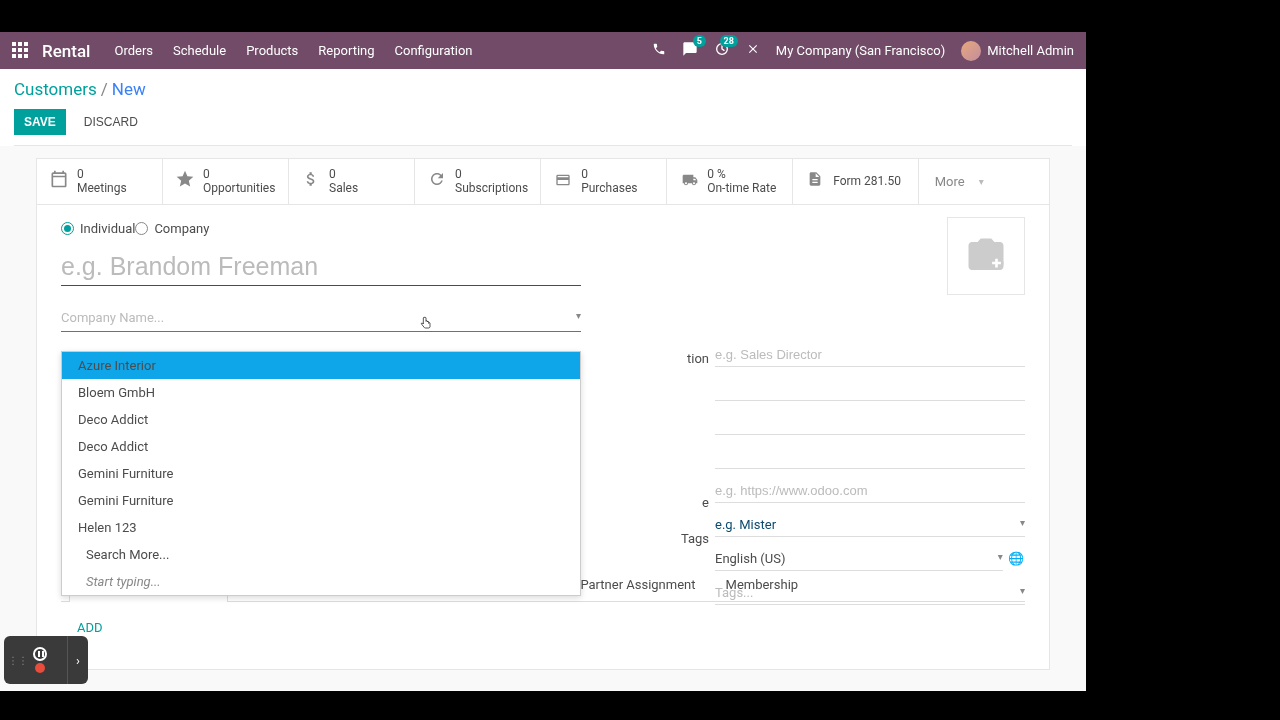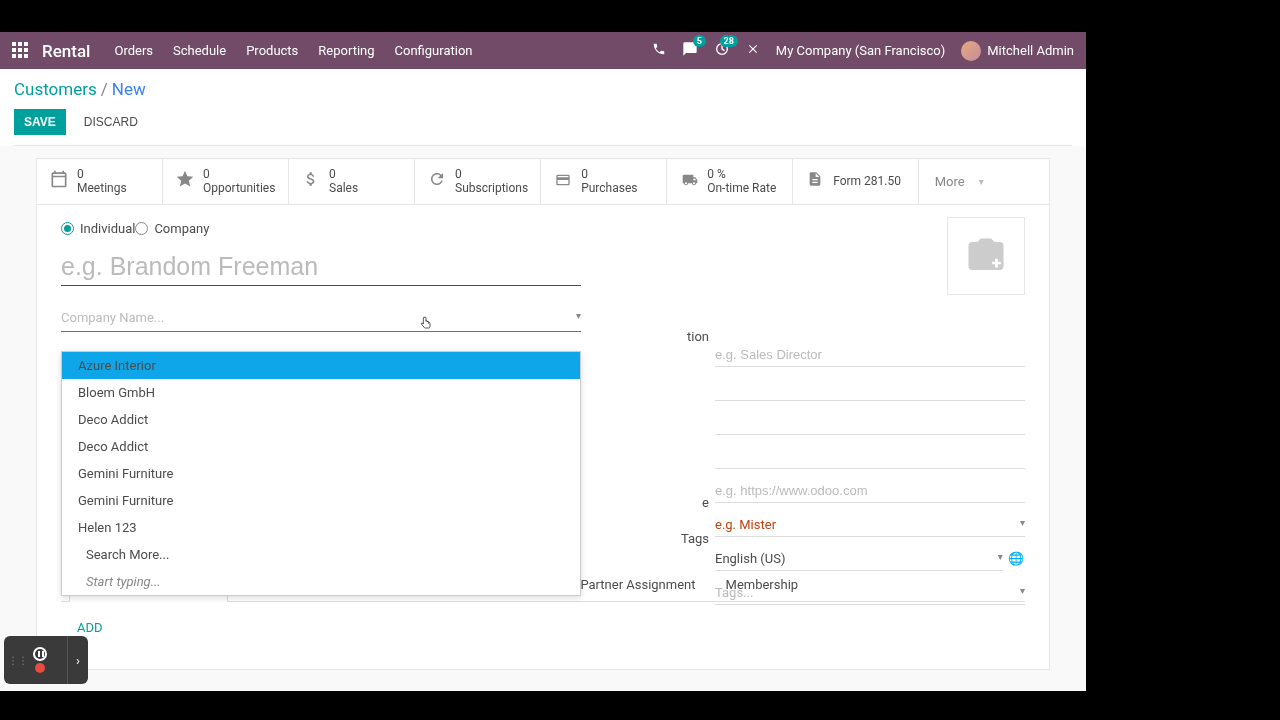--- a/index.html
+++ b/index.html
@@ -71,21 +71,21 @@
 
 
 .right-fields { position: absolute; right: 24px; top: 138px; width: 310px; }
 .rf-row { display:flex; margin-bottom: 10px; align-items:center; }
 .rf-input { flex:1; border:none; border-bottom:1px solid #ddd; padding: 4px 0; font-size:13px; }
 .rf-input::placeholder { color: #bbb; }
 .rf-select { flex:1; border:none; border-bottom:1px solid #ddd; padding: 4px 0; font-size:13px; display:flex; justify-content:space-between; }
 .rf-caret { color:#888; font-size:10px;}
 .globe { margin-left:6px; color:#00A09D; cursor:pointer;}
 .side-label { position:absolute; font-size:13px; color:#4c4c4c; }
-.lbl-tion { right: 340px; top: 124px; }
+.lbl-tion { right: 340px; top: 146px; }
 .lbl-e { right: 340px; top: 290px; }
 .lbl-tags { right: 340px; top: 326px; }
 
 
 .tabs { display:flex; border-bottom:1px solid #ddd; margin: 24px 0 0; padding-left: 8px;}
 .tab { padding: 10px 14px; font-size: 13px; cursor:pointer; border:1px solid transparent; border-bottom:none; margin-bottom:-1px;}
 .tab.active { border-color:#ddd; background:#fff; font-weight:500;}
 .add-btn { color: #00A09D; font-size: 13px; padding: 18px 16px; cursor:pointer; display:inline-block;}
 
 
@@ -296,21 +296,21 @@
                 <input class="rf-input" style="">
               </div>
       <div class="rf-row">
                 <input class="rf-input" style="">
               </div>
       <div class="rf-row">
                 <input class="rf-input" placeholder="e.g. https://www.odoo.com" style="">
               </div>
       <div class="rf-row">
         <div class="rf-select">
-                  <span style="color:#c2410c">e.g. Mister</span>
+                  <span style="color:#0c4a6e">e.g. Mister</span>
                   <span class="rf-caret">▾</span>
                 </div>
       </div>
       <div class="rf-row">
         <div class="rf-select">
                   <span>English (US)</span>
                   <span class="rf-caret">▾</span>
                 </div>
         <span class="globe">🌐</span>
       </div>

